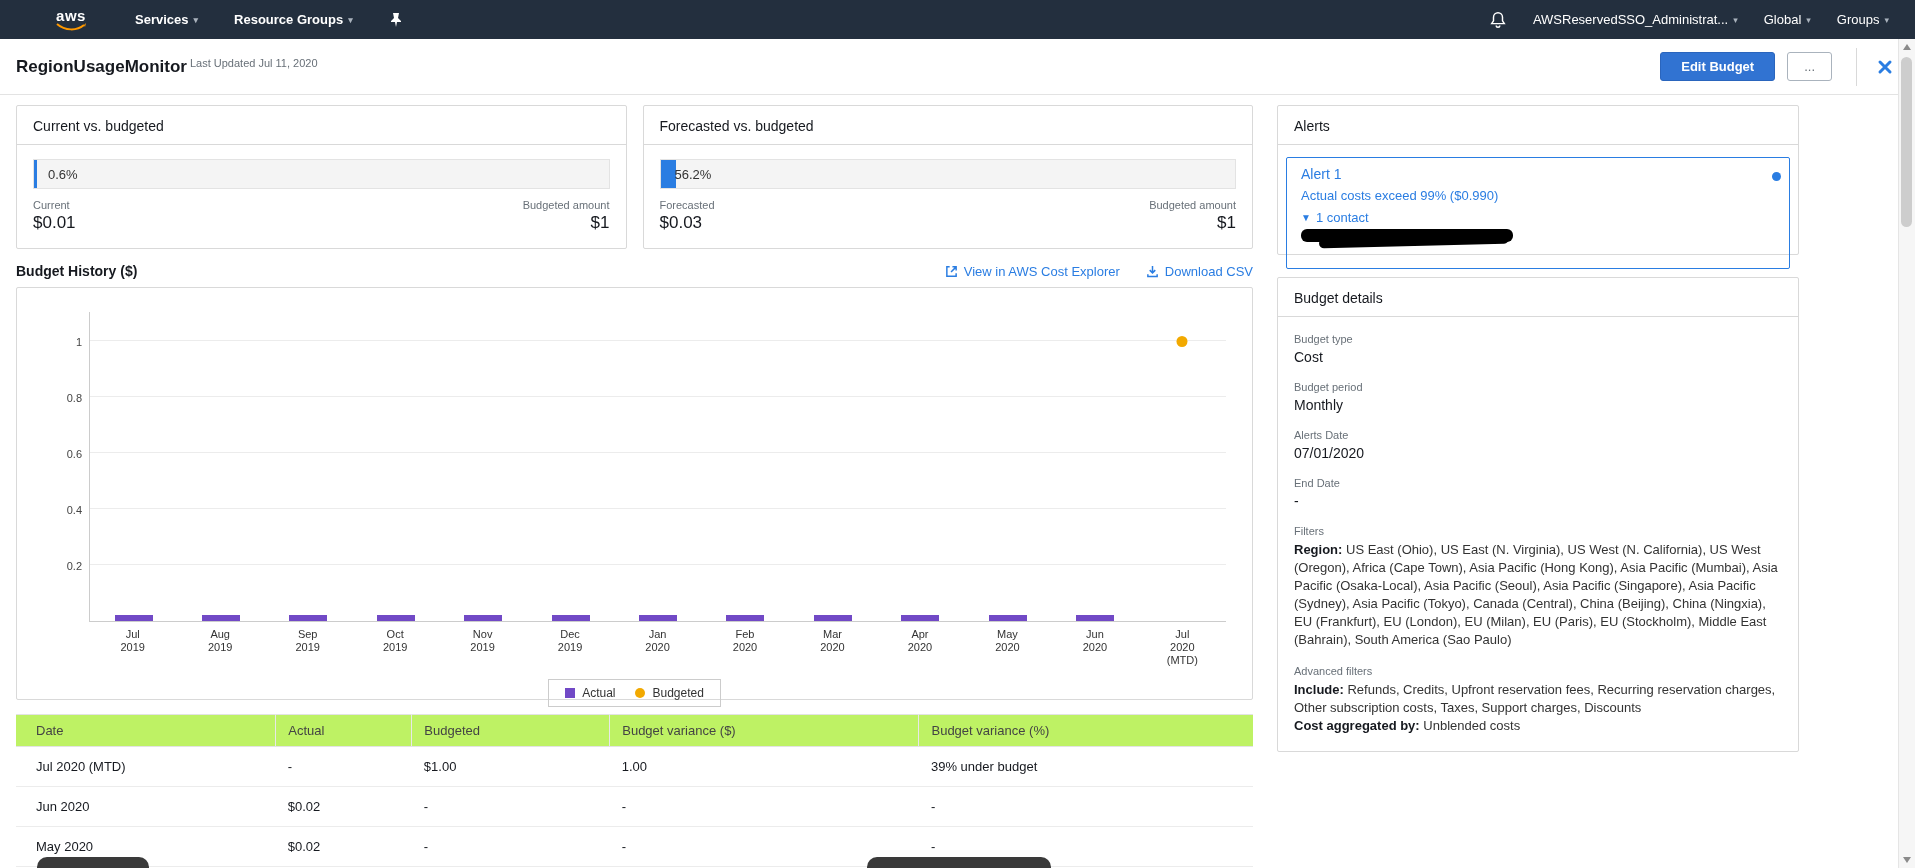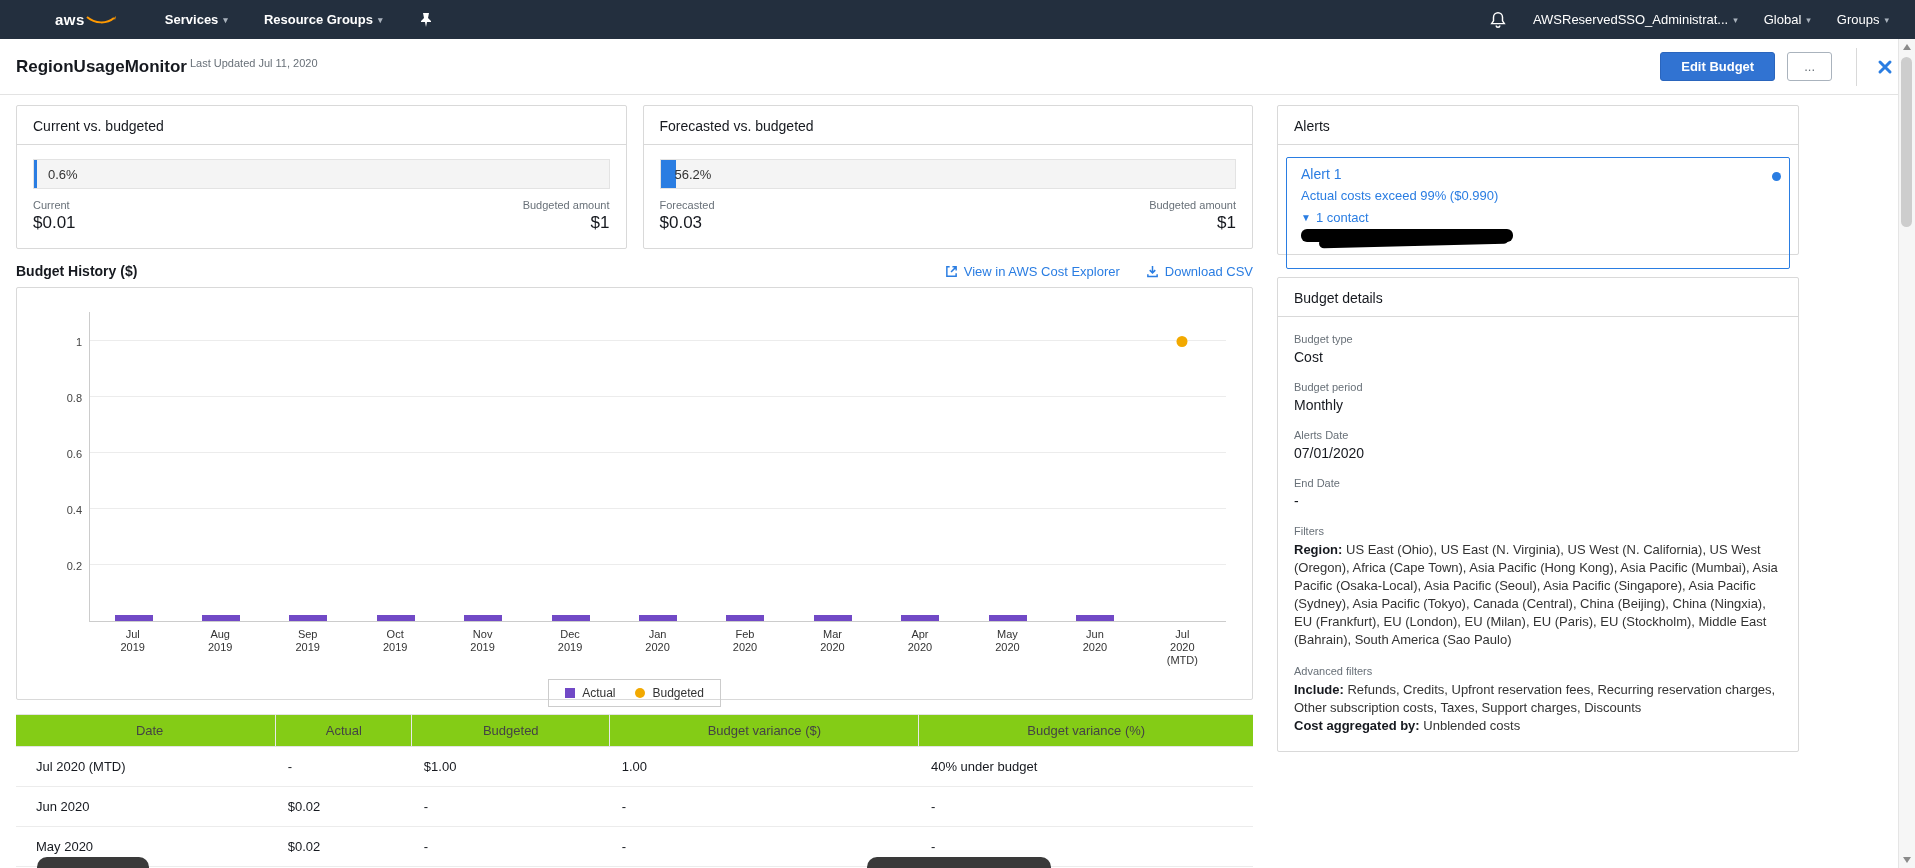--- a/index.html
+++ b/index.html
@@ -6,21 +6,21 @@
   html,body { width:1915px; height:868px; overflow:hidden; }
   body {
     font-family:"Liberation Sans", sans-serif;
     background:#fff; color:#16191f; position:relative; font-size:13px;
   }
   
   .topnav {
     height:39px; background:#232f3e; display:flex; align-items:center;
     padding:0 26px 0 55px; color:#fff; position:relative; z-index:5;
   }
-  .logo { display:flex; flex-direction:row; align-items:center; margin-right:48px; cursor:pointer; }
+  .logo { display:flex; flex-direction:column; align-items:center; margin-right:48px; cursor:pointer; }
   .logo .logo-text { font-weight:700; font-size:15px; line-height:13px; letter-spacing:.5px; }
   .nav-item { display:flex; align-items:center; gap:5px; font-size:13px; font-weight:700; margin-right:36px; cursor:pointer; white-space:nowrap; }
   .nav-item.plain { font-weight:400; margin-right:28px; }
   .caret { font-size:9px; color:#aab3bd; }
   .nav-right { margin-left:auto; display:flex; align-items:center; gap:26px; }
   .bell { width:18px; height:18px; }
   .pin-icon { width:14px; height:16px; margin-right:0; cursor:pointer; }
   
   .page-header {
     height:56px; display:flex; align-items:center; padding:0 22px 0 16px;
@@ -96,21 +96,21 @@
   .xlabels { display:flex; margin-left:58px; margin-right:12px; margin-top:6px; }
   .xlabel { flex:1; text-align:center; font-size:11px; line-height:13px; color:#333; }
   .legend { display:flex; justify-content:center; margin-top:12px; }
   .legend-box { display:inline-flex; align-items:center; gap:20px; border:1px solid #ccc; padding:6px 16px; font-size:12px; color:#333; }
   .legend-item { display:flex; align-items:center; gap:7px; }
   .sw-square { width:10px; height:10px; background:#7149c6; }
   .sw-circle { width:10px; height:10px; border-radius:50%; background:#f2a900; }
   
   .history-table { width:100%; border-collapse:collapse; margin-top:14px; border-top:1px solid #e3e3e3; }
   .history-table th {
-    background:#84cc16; text-align:center; font-weight:400; color:#444; font-size:13px;
+    background:#bef264; text-align:left; font-weight:400; color:#444; font-size:13px;
     padding:8px 12px; border-bottom:1px solid #e3e3e3; border-right:1px solid #e8e8e8;
   }
   .history-table th:last-child { border-right:none; }
   .history-table td { font-size:13px; color:#16191f; padding:12px 12px; border-bottom:1px solid #ececec; }
   .history-table th:nth-child(1), .history-table td:nth-child(1) { width:21%; padding-left:20px; }
   .history-table th:nth-child(2), .history-table td:nth-child(2) { width:11%; }
   .history-table th:nth-child(3), .history-table td:nth-child(3) { width:16%; }
   .history-table th:nth-child(4), .history-table td:nth-child(4) { width:25%; }
   .history-table th:nth-child(5), .history-table td:nth-child(5) { width:27%; }
   
@@ -388,21 +388,21 @@
             <th>Budget variance ($)</th>
             <th>Budget variance (%)</th>
           </tr>
         </thead>
       <tbody>
           <tr>
             <td>Jul 2020 (MTD)</td>
             <td>-</td>
             <td>$1.00</td>
             <td>1.00</td>
-            <td>40% under budget</td>
+            <td>39% under budget</td>
           </tr>
           <tr>
             <td>Jun 2020</td>
             <td>$0.02</td>
             <td>-</td>
             <td>-</td>
             <td>-</td>
           </tr>
           <tr>
             <td>May 2020</td>

